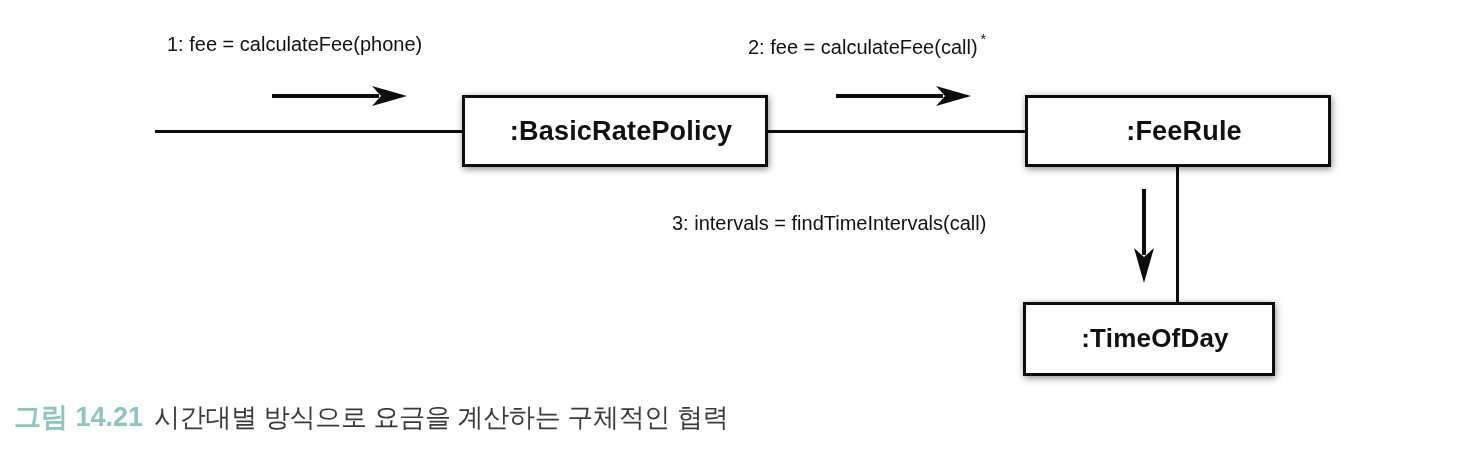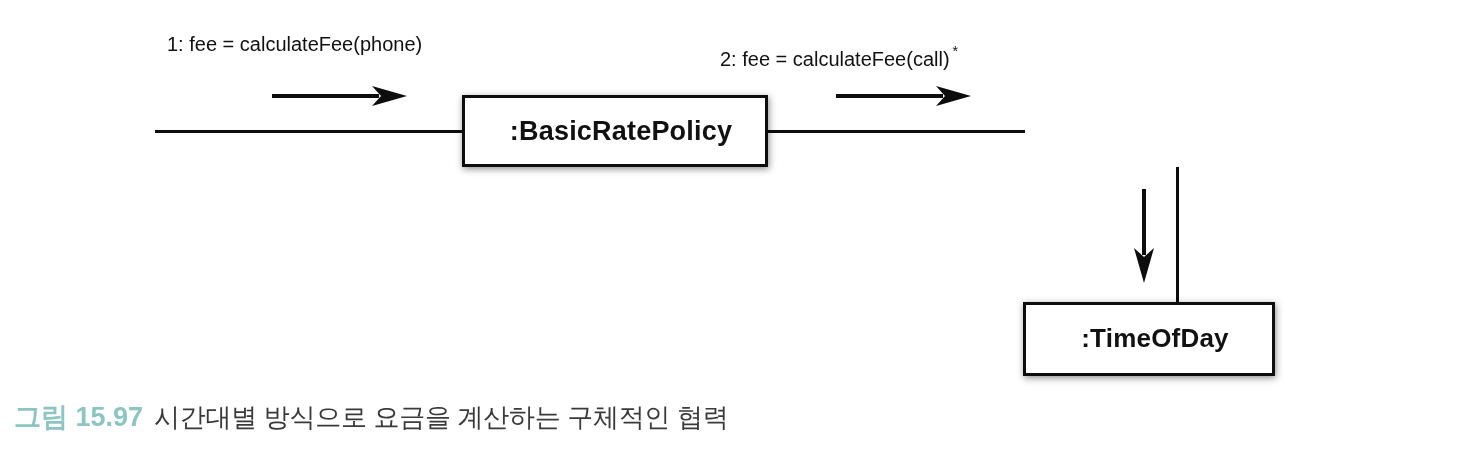--- a/index.html
+++ b/index.html
@@ -74,41 +74,45 @@
 <div class="canvas">
 
   <div class="link" style="left:155px; top:130px; width:307px; height:3px;"></div>
   <div class="link" style="left:768px; top:130px; width:257px; height:3px;"></div>
   <div class="link" style="left:1176px; top:167px; width:3px; height:135px;"></div>
 
   <div class="obj-box" id="box-basicratepolicy" style="left:462px; top:95px; width:306px; height:72px;">
     <span class="obj-name">:BasicRatePolicy</span>
   </div>
 
+  <div class="obj-box" id="box-feerule" style="left:1025px; top:95px; width:306px; height:72px;">
+    <span class="obj-name">:FeeRule</span>
+  </div>
 
   <div class="obj-box" id="box-timeofday" style="left:1023px; top:302px; width:252px; height:74px;">
     <span class="obj-name">
       <span>:TimeOfDay</span><br>
     </span>
   </div>
 
   <div class="msg-label" style="left:167px; top:33px;">1: fee = calculateFee(phone)</div>
   <svg class="arrow" style="left:272px; top:86px;" width="135" height="20" viewBox="0 0 135 20">
     <line x1="0" y1="10" x2="107" y2="10" stroke="#0d0d0d" stroke-width="4"></line>
     <polygon points="100,0 135,10 100,20 109,10" fill="#0d0d0d"></polygon>
   </svg>
 
-  <div class="msg-label" style="left:720px; top:33px;margin-top:12px;"><span>2: fee = calculateFee(call)</span><sup>*</sup></div>
+  <div class="msg-label" style="left:748px; top:33px;"><span>2: fee = calculateFee(call)</span><sup>*</sup></div>
   <svg class="arrow" style="left:836px; top:86px;" width="135" height="20" viewBox="0 0 135 20">
     <line x1="0" y1="10" x2="107" y2="10" stroke="#0d0d0d" stroke-width="4"></line>
     <polygon points="100,0 135,10 100,20 109,10" fill="#0d0d0d"></polygon>
   </svg>
 
+  <div class="msg-label" style="left:672px; top:212px;">3: intervals = findTimeIntervals(call)</div>
   <svg class="arrow" style="left:1134px; top:189px;" width="20" height="94" viewBox="0 0 20 94">
     <line x1="10" y1="0" x2="10" y2="66" stroke="#0d0d0d" stroke-width="4"></line>
     <polygon points="0,59 10,94 20,59 10,68" fill="#0d0d0d"></polygon>
   </svg>
 
   <div class="caption">
-    <span class="fig-label">그림 15.97</span><span class="fig-text">시간대별 방식으로 요금을 계산하는 구체적인 협력</span>
+    <span class="fig-label">그림 14.21</span><span class="fig-text">시간대별 방식으로 요금을 계산하는 구체적인 협력</span>
   </div>
 
 </div>
 
 </body></html>

